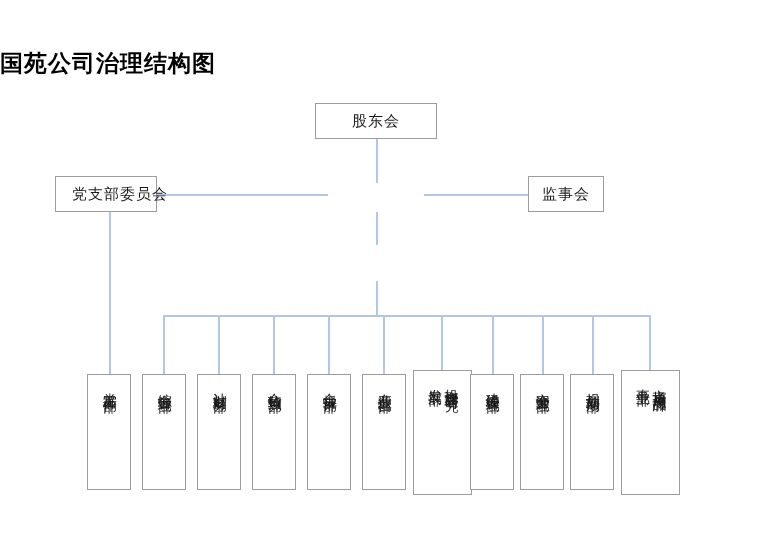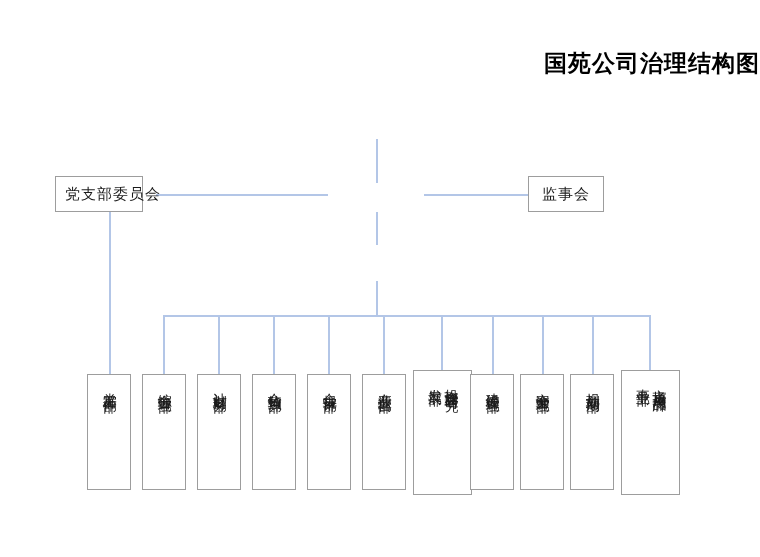--- a/index.html
+++ b/index.html
@@ -19,21 +19,21 @@
     width: 760px;
     height: 557px;
   }
 
   
   #page-title {
     position: absolute;
     left: 0;
     top: 48px;
     width: 760px;
-    text-align: right;
+    text-align: left;
     font-size: 23px;
     font-weight: bold;
     letter-spacing: 1px;
     color: #000000;
     white-space: nowrap;
   }
 
   
   .node {
     position: absolute;
@@ -108,22 +108,25 @@
   <div class="conn v" style="left: 218px; top: 315px; height: 59px; background: rgb(179, 198, 231);"></div>
   <div class="conn v" style="left: 273px; top: 315px; height: 59px; background: rgb(179, 198, 231);"></div>
   <div class="conn v" style="left: 328px; top: 315px; height: 59px; background: rgb(179, 198, 231);"></div>
   <div class="conn v" style="left: 383px; top: 315px; height: 59px; background: rgb(179, 198, 231);"></div>
   <div class="conn v" style="left: 441px; top: 315px; height: 55px; background: rgb(179, 198, 231);"></div>
   <div class="conn v" style="left: 492px; top: 315px; height: 59px; background: rgb(179, 198, 231);"></div>
   <div class="conn v" style="left: 542px; top: 315px; height: 59px; background: rgb(179, 198, 231);"></div>
   <div class="conn v" style="left: 592px; top: 315px; height: 59px; background: rgb(179, 198, 231);"></div>
   <div class="conn v" style="left: 649px; top: 315px; height: 55px; background: rgb(179, 198, 231);"></div>
 
+  <div class="node horiz" style="left: 315px; top: 103px; width: 122px; border-color: rgb(157, 157, 157);">
+    <span class="node-label">股东会</span>
+  </div>
 
-  <div class="node horiz" style="left: 55px; top: 176px; width: 88px; border-color: rgb(157, 157, 157); padding-left: 28px;">
+  <div class="node horiz" style="left: 55px; top: 176px; width: 102px; border-color: rgb(157, 157, 157); padding-left: 28px;">
     <span class="node-label">党支部委员会</span>
   </div>
 
 
   <div class="node horiz" style="left: 528px; top: 176px; width: 76px; border-color: rgb(157, 157, 157);">
     <span class="node-label">监事会</span>
   </div>
 
 
   <div class="node vert" style="left: 87px; top: 374px; width: 44px; height: 116px; border-color: rgb(157, 157, 157);">

